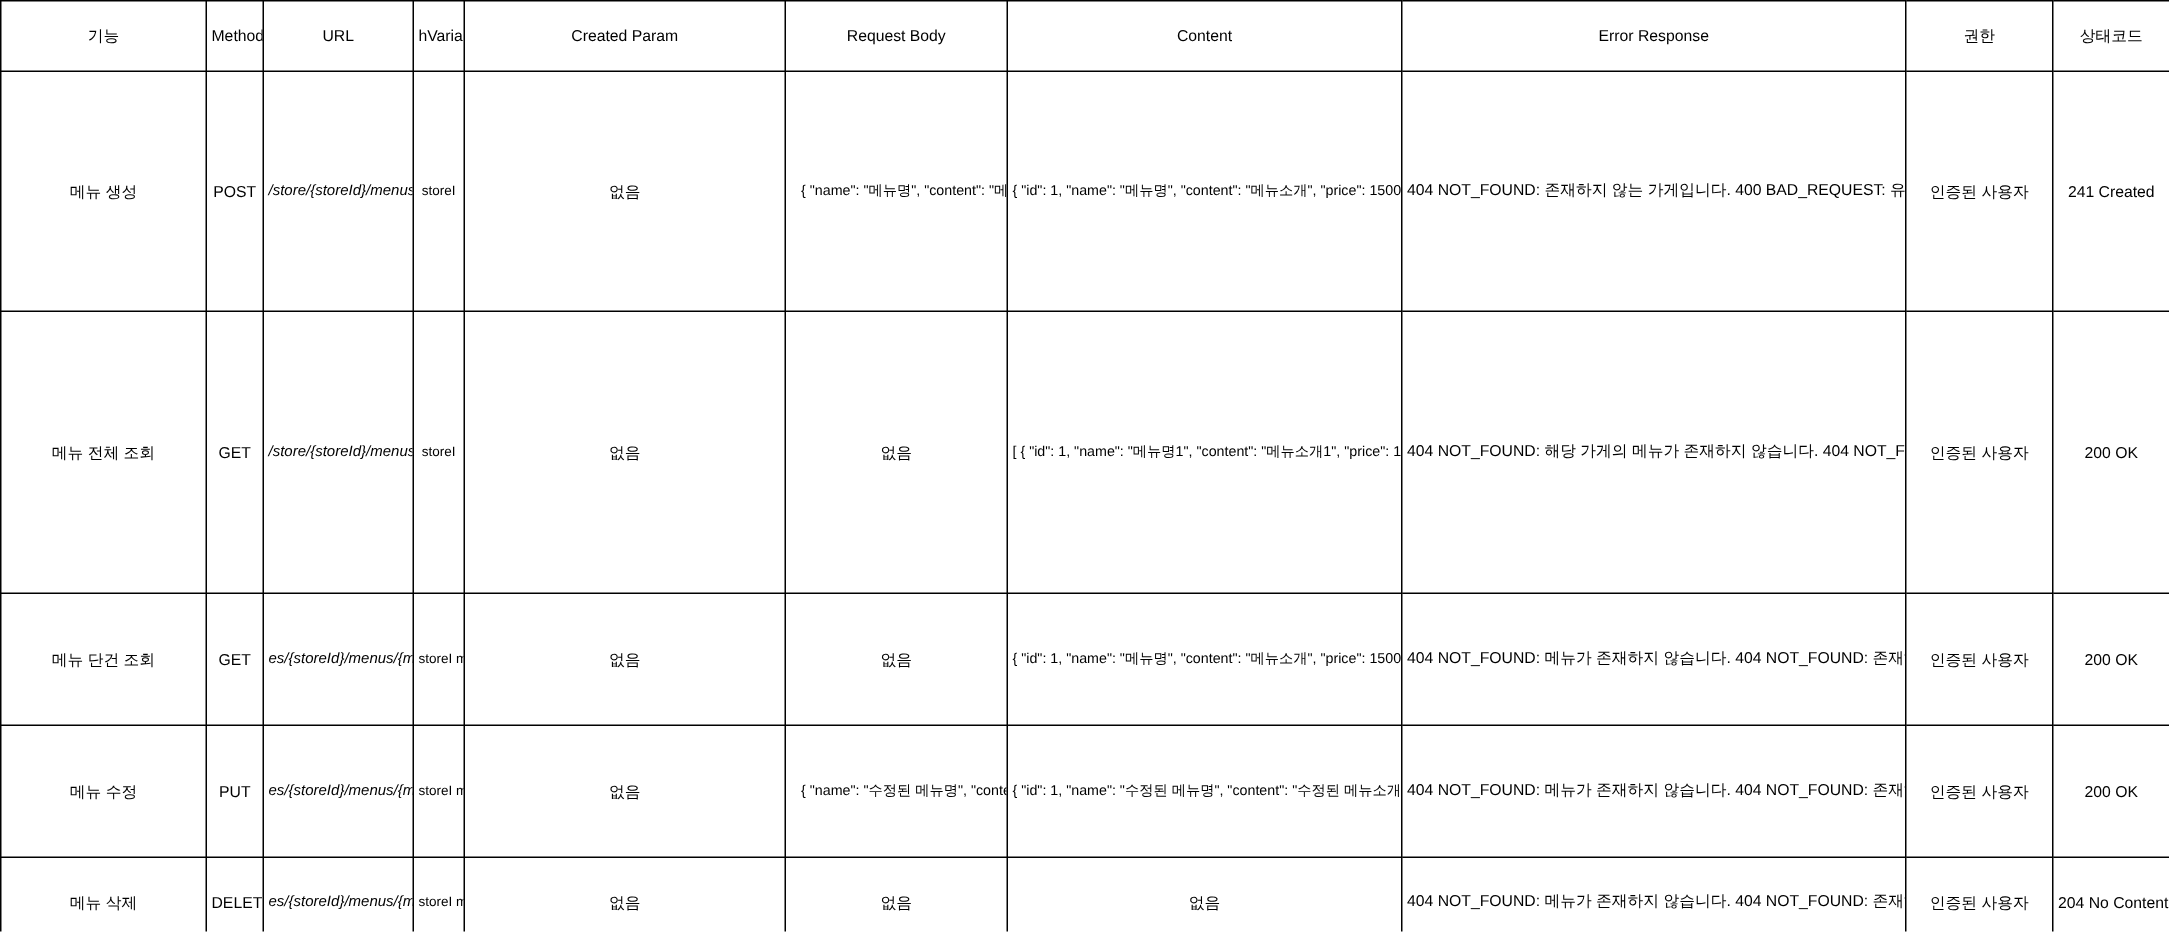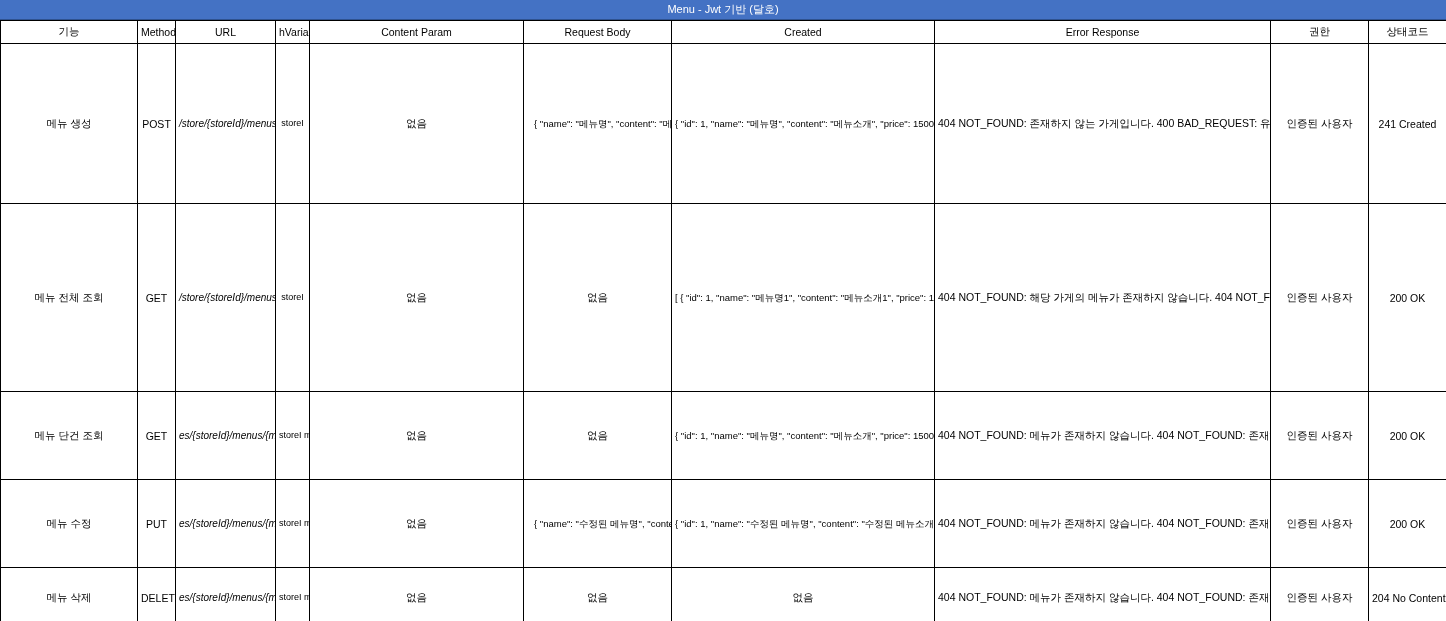--- a/index.html
+++ b/index.html
@@ -41,21 +41,21 @@
   table.api col.c4 { width: 214px; }
   table.api col.c5 { width: 148px; }
   table.api col.c6 { width: 263px; }
   table.api col.c7 { width: 336px; }
   table.api col.c8 { width: 98px; }
   table.api col.c9 { width: 78px; }
 
   table.api th, table.api td {
     border: 1px solid #000000;
     vertical-align: middle;
-    padding: 2px 3px;
+    padding: 14px 3px;
     overflow: hidden;
     white-space: nowrap;
   }
   table.api thead th {
     height: 18px;
     text-align: center;
     font-weight: normal;
     font-size: 10.5px;
     background: #ffffff;
   }
@@ -102,46 +102,43 @@
   .r2 { height: 188px; }
   .r3 { height: 88px; }
   .r4 { height: 88px; }
   .r5 { height: 60px; }
 </style>
 </head>
 <body>
 
 <div class="sheet">
 
-  <div class="title-bar">
-    <span>Menu - Jwt 기반 (달호)</span>
-  </div>
 
   <table class="api">
     <colgroup>
       <col class="c0">
         <col class="c1">
         <col class="c2">
         <col class="c3">
         <col class="c4">
       <col class="c5">
         <col class="c6">
         <col class="c7">
         <col class="c8">
         <col class="c9">
     </colgroup>
     <thead>
       <tr>
         <th>기능</th>
         <th>Method</th>
         <th>URL</th>
         <th>hVaria</th>
-        <th>Content Param</th>
+        <th>Created Param</th>
         <th>Request Body</th>
-        <th>Created</th>
+        <th>Content</th>
         <th>Error Response</th>
         <th>권한</th>
         <th>상태코드</th>
       </tr>
     </thead>
     <tbody>
       <tr class="r1">
         <td class="center">메뉴 생성</td>
         <td class="center">POST</td>
         <td class="urlcell">/store/{storeId}/menus</td>

